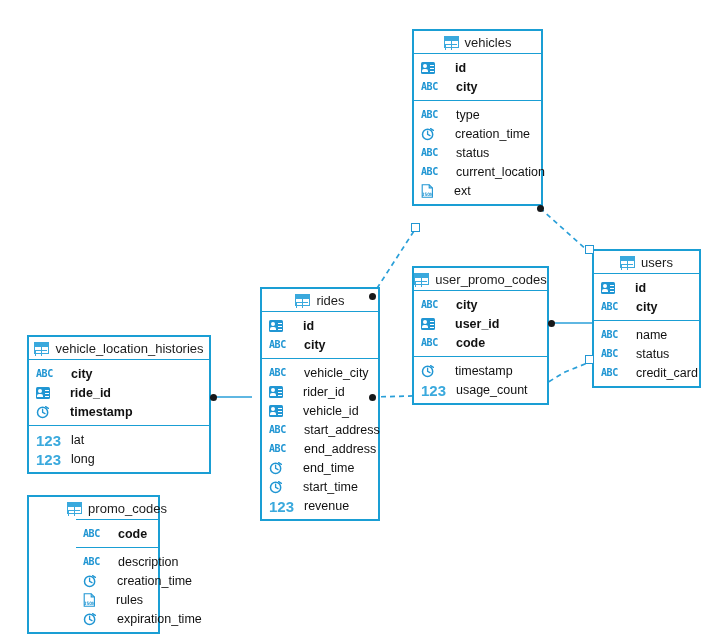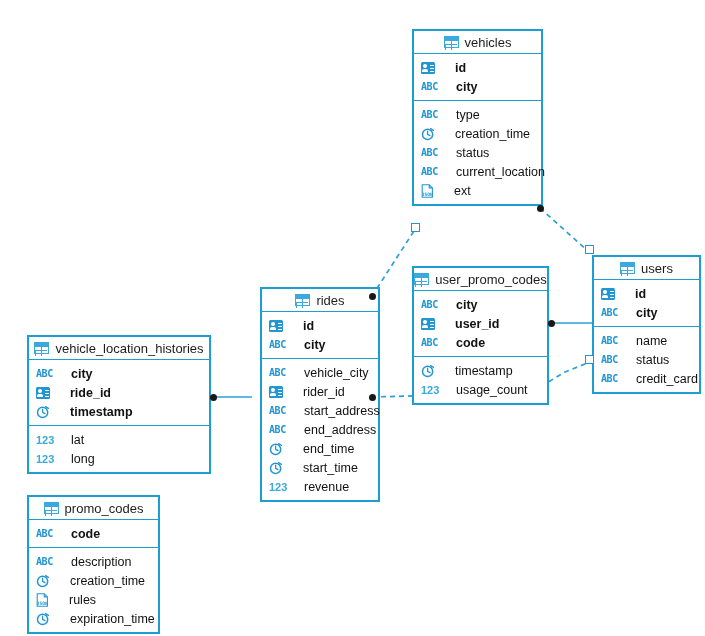--- a/index.html
+++ b/index.html
@@ -66,21 +66,21 @@
   .ic-id::after{content:"";position:absolute;left:1px;top:7.5px;width:6px;height:3px;border-radius:2px 2px 0 0;background:#ffffff;}
   .ic-id i{position:absolute;right:1.5px;top:3px;width:4px;height:1.3px;background:#ffffff;display:block;
      box-shadow:0 3px 0 0 #ffffff, 0 6px 0 0 #ffffff;}
 
   
   .ic-abc{width:15px;height:12px;color:#2196d3;font-family:"DejaVu Sans Mono", monospace;
      font-size:10px;font-weight:bold;line-height:12px;letter-spacing:-0.4px;text-align:left;}
 
   
   .ic-num{width:15px;height:12px;color:#3aa9dd;font-family:"Liberation Sans", sans-serif;
-     font-size:11px;font-weight:bold;line-height:13px;text-align:left;}
+     font-size:15px;font-weight:bold;line-height:13px;text-align:left;}
 
   
   .ic-clock{width:14px;height:14px;}
   .ic-clock svg{display:block;}
 
   
   .ic-json{width:13px;height:14px;}
   .ic-json svg{display:block;}
 
   .dot{position:absolute;width:7px;height:7px;border-radius:50%;background:#17181a;z-index:4;}
@@ -184,21 +184,21 @@
             </svg>
           </span>
           <span class="fname">timestamp</span>
         </div>
         <div class="field">
           <span class="ic ic-num">123</span>
           <span class="fname">usage_count</span>
         </div>
       </div>
     </div>
-    <div class="table-node" style="left: 592px; top: 255px; width: 109px;">
+    <div class="table-node" style="left: 592px; top: 249px; width: 109px;">
       <div class="tbl-header">
         <span class="ic ic-table">
           <i></i>
         </span>
         <span class="tbl-title">users</span>
       </div>
       <div class="section pk-section">
         <div class="field pk">
           <span class="ic ic-id">
             <i></i>
@@ -247,20 +247,26 @@
       <div class="section">
         <div class="field">
           <span class="ic ic-abc">ABC</span>
           <span class="fname">vehicle_city</span>
         </div>
         <div class="field">
           <span class="ic ic-id">
             <i></i>
           </span>
           <span class="fname">rider_id</span>
+        </div>
+        <div class="field">
+          <span class="ic ic-id">
+            <i></i>
+          </span>
+          <span class="fname">vehicle_id</span>
         </div>
         <div class="field">
           <span class="ic ic-abc">ABC</span>
           <span class="fname">start_address</span>
         </div>
         <div class="field">
           <span class="ic ic-abc">ABC</span>
           <span class="fname">end_address</span>
         </div>
         <div class="field">
@@ -322,21 +328,21 @@
         <div class="field">
           <span class="ic ic-num">123</span>
           <span class="fname">lat</span>
         </div>
         <div class="field">
           <span class="ic ic-num">123</span>
           <span class="fname">long</span>
         </div>
       </div>
     </div>
-    <div class="table-node" style="left: 27px; top: 495px; width: 133px;">
+    <div class="table-node" style="left: 27px; top: 495px; width: 133px; padding-left: 47px;">
       <div class="tbl-header">
         <span class="ic ic-table">
           <i></i>
         </span>
         <span class="tbl-title">promo_codes</span>
       </div>
       <div class="section pk-section">
         <div class="field pk">
           <span class="ic ic-abc">ABC</span>
           <span class="fname">code</span>

